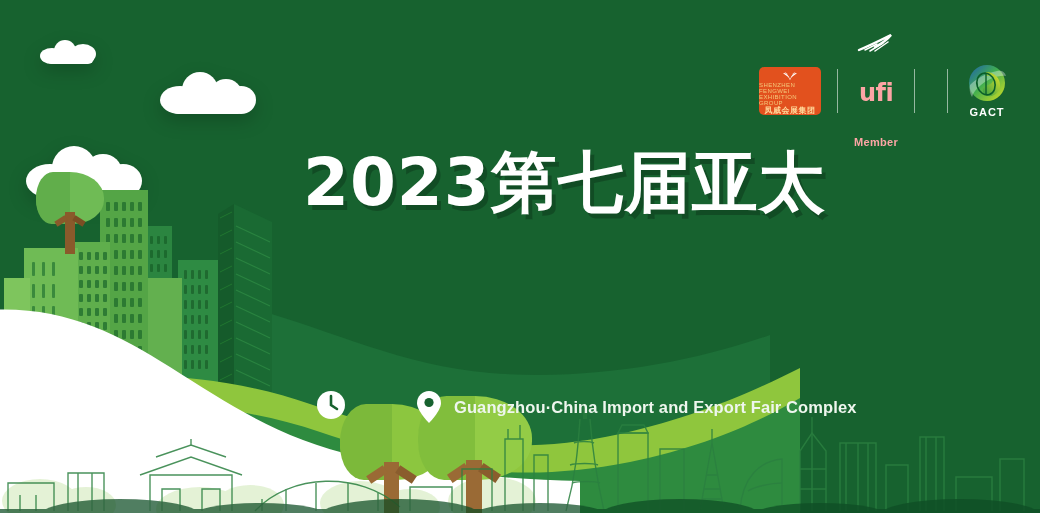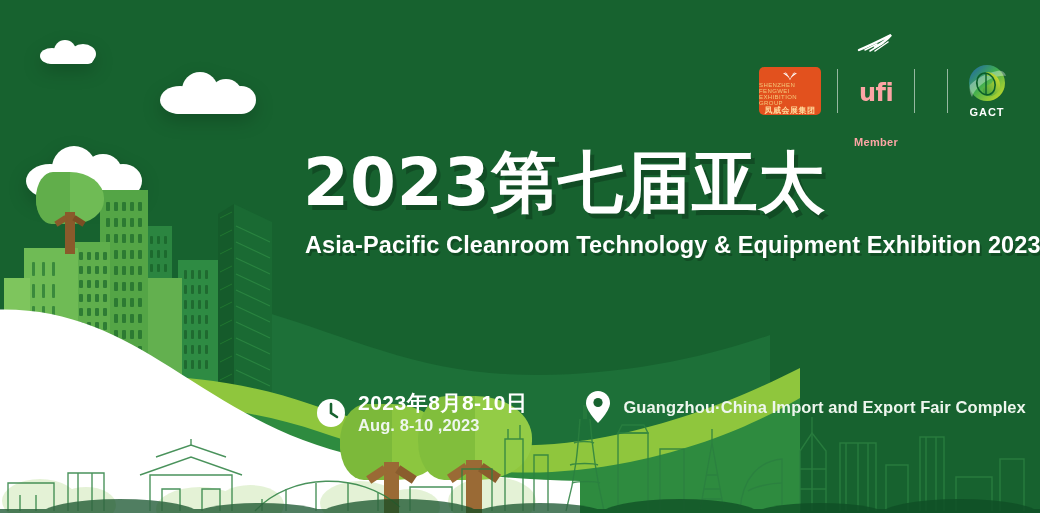--- a/index.html
+++ b/index.html
@@ -499,34 +499,29 @@
         <path d="M22,9 C30,9 36,15 36,22 C36,29 30,34 24,33 C20,32 18,29 19,26 C21,22 28,22 29,18 C30,14 26,12 22,13 Z" fill="url(#gg2)"></path>
         <ellipse cx="22" cy="21" rx="9" ry="11" fill="none" stroke="#0a5f2a" stroke-width="1.6" transform="rotate(-18 22 21)"></ellipse>
         <path d="M22,10 L22,32" stroke="#0a5f2a" stroke-width="1.4"></path>
       </svg>
       <div class="g-txt">GACT</div>
     </div>
   </div>
 
   <div class="titles">
     <div class="t-cn l1">2023第七届亚太</div>
-    <div class="t-en">Asia-Pacific Cleanroom Technology &amp; Equipment Exhibition 2023</div>
   </div>
 
   <div class="info">
 
     <div class="info-item">
       <svg class="ic" width="30" height="30" viewBox="0 0 30 30">
         <circle cx="15" cy="15" r="14" fill="#ffffff"></circle>
         <path d="M15,6 L15,15 L21,19" fill="none" stroke="#17622f" stroke-width="2.6" stroke-linecap="round"></path>
       </svg>
-      <div>
-        <div class="i-cn">2023年8月8-10日</div>
-        <div class="i-en">Aug. 8-10 ,2023</div>
-      </div>
     </div>
 
     <div class="gap"></div>
 
     <div class="info-item">
       <svg class="ic" width="26" height="34" viewBox="0 0 26 34">
         <path d="M13,1 C6.4,1 1,6.4 1,13 C1,21 13,33 13,33 C13,33 25,21 25,13 C25,6.4 19.6,1 13,1 Z" fill="#ffffff"></path>
         <circle cx="13" cy="12.5" r="4.6" fill="#17622f"></circle>
       </svg>
       <div>

